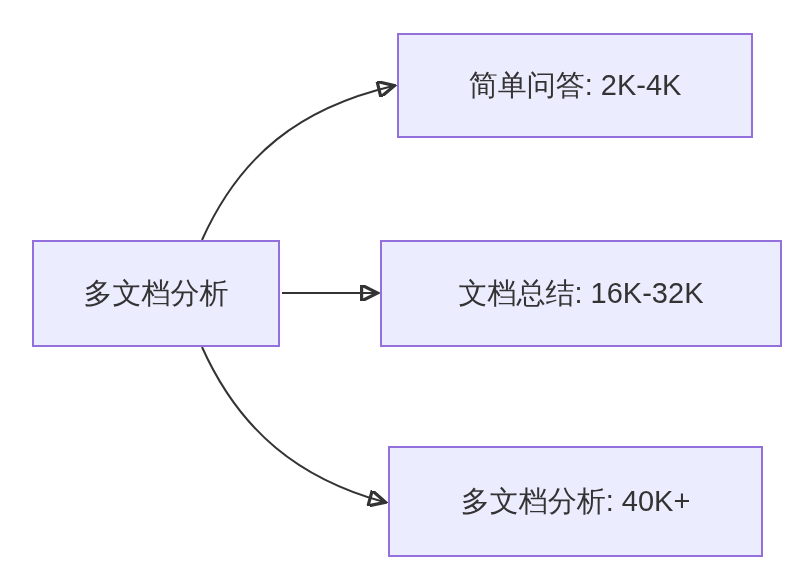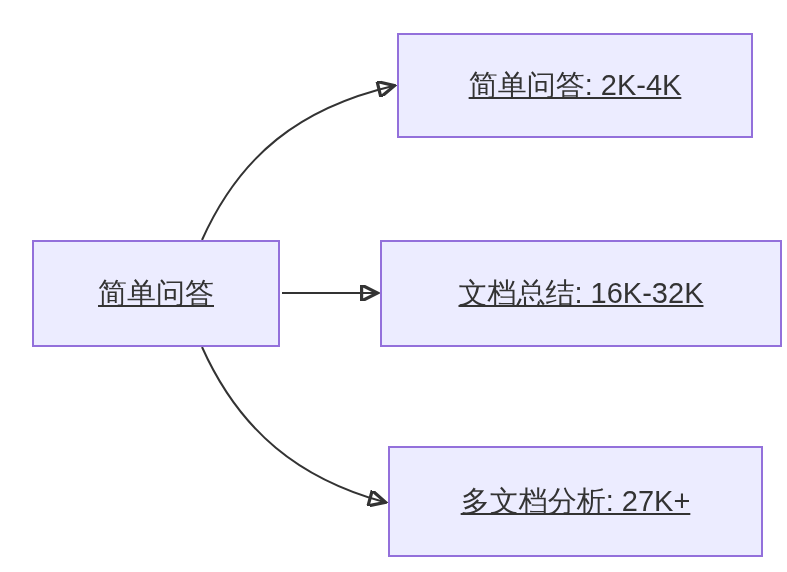--- a/index.html
+++ b/index.html
@@ -34,21 +34,20 @@
     background: var(--node-fill, #ECECFF);
     border: 2px solid var(--node-border, #9370DB);
     display: flex;
     align-items: center;
     justify-content: center;
     color: var(--text-color, #333333);
     font-size: 29px;
     line-height: 1.2;
     text-align: left;
     white-space: nowrap;
-    text-decoration: underline;
   }
   .node-task   { left: 32px;  top: 240px; width: 248px; height: 107px; }
   .node-simple { left: 397px; top: 33px;  width: 356px; height: 105px; }
   .node-doc    { left: 380px; top: 240px; width: 402px; height: 107px; }
   .node-multi  { left: 388px; top: 446px; width: 375px; height: 111px; }
 </style>
 </head>
 <body>
 
 <div class="canvas">
@@ -58,28 +57,28 @@
       <marker id="arrowhead" viewBox="0 0 10 10" refX="9" refY="5" markerWidth="10" markerHeight="8" orient="auto-start-reverse">
         <path d="M0,0 L10,5 L0,10 Z" fill="#333333"></path>
       </marker>
     </defs>
     <path d="M202,240 C240,155 300,108 393,86" marker-end="url(#arrowhead)"></path>
     <path d="M282,293 L376,293" marker-end="url(#arrowhead)"></path>
     <path d="M202,347 C240,432 300,479 384,502" marker-end="url(#arrowhead)"></path>
   </svg>
 
   <div class="node node-task">
-    <span>简单问答</span>
+    <span>多文档分析</span>
   </div>
 
   <div class="node node-simple">
     <span>简单问答: 2K-4K</span>
   </div>
 
   <div class="node node-doc">
     <span>文档总结: 16K-32K</span>
   </div>
 
   <div class="node node-multi">
-    <span>多文档分析: 27K+</span>
+    <span>多文档分析: 40K+</span>
   </div>
 
 </div>
 
 </body></html>

